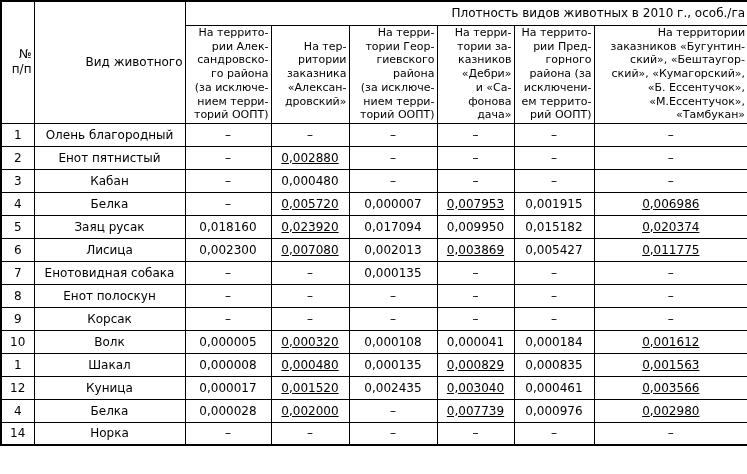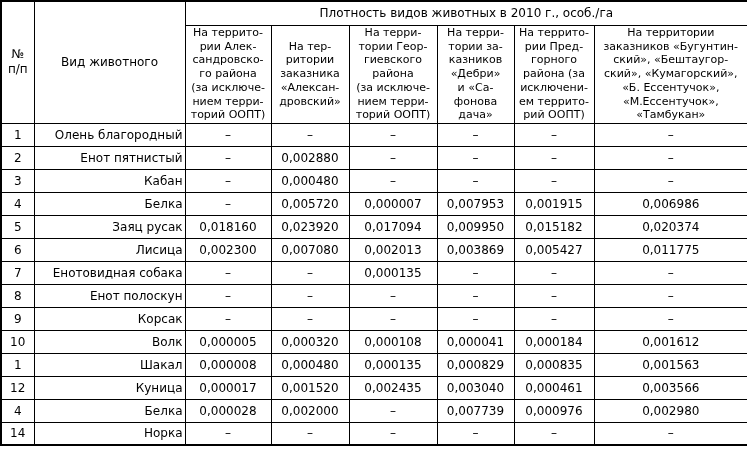--- a/index.html
+++ b/index.html
@@ -17,21 +17,21 @@
   }
   table.density th,
   table.density td {
     border: 1.5px solid #000000;
     overflow: hidden;
     padding: 0 2px;
     box-sizing: border-box;
   }
   thead th {
     font-weight: normal;
-    text-align: center;
+    text-align: right;
     vertical-align: middle;
     white-space: pre-line;
     font-size: 11px;
     line-height: 1.25;
   }
   tr.title-row th {
     height: 24px;
     font-size: 12px;
     white-space: normal;
   }
@@ -43,27 +43,28 @@
   }
   tbody td {
     font-size: 12px;
     height: 23px;
     vertical-align: middle;
   }
   td.num {
     text-align: center;
   }
   td.animal {
-    text-align: right;
+    text-align: center;
     padding-left: 7px;
   }
   td.val {
     text-align: center;
   }
   td.val.u {
+    text-decoration: underline;
   }
 </style>
 </head>
 <body>
 
 <table class="density">
   <colgroup>
     <col style="width:33px">
     <col style="width:151px">
     <col style="width:86px">

